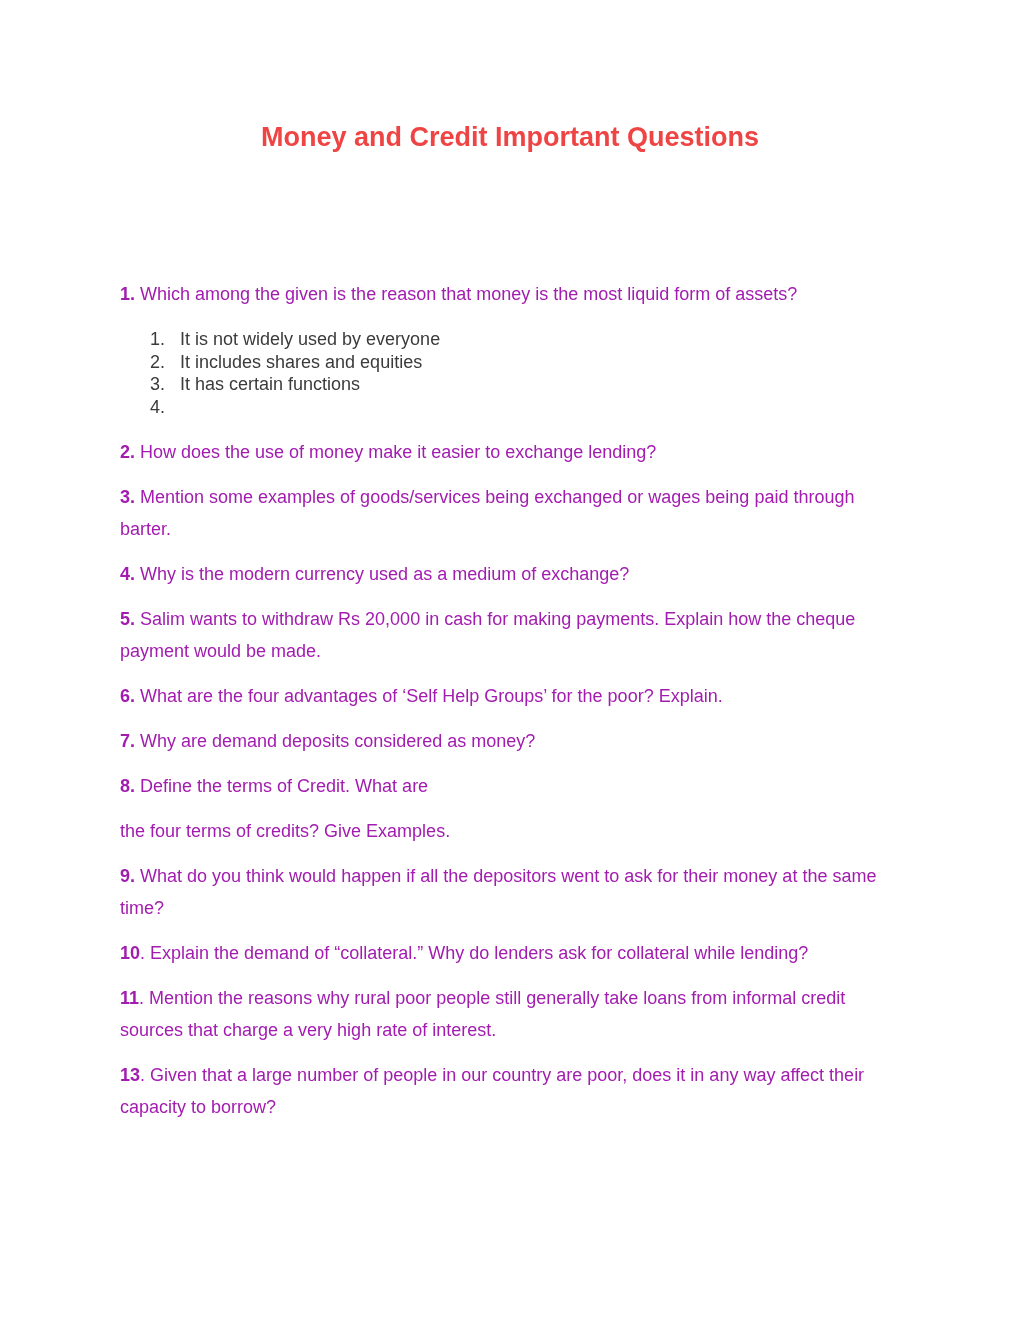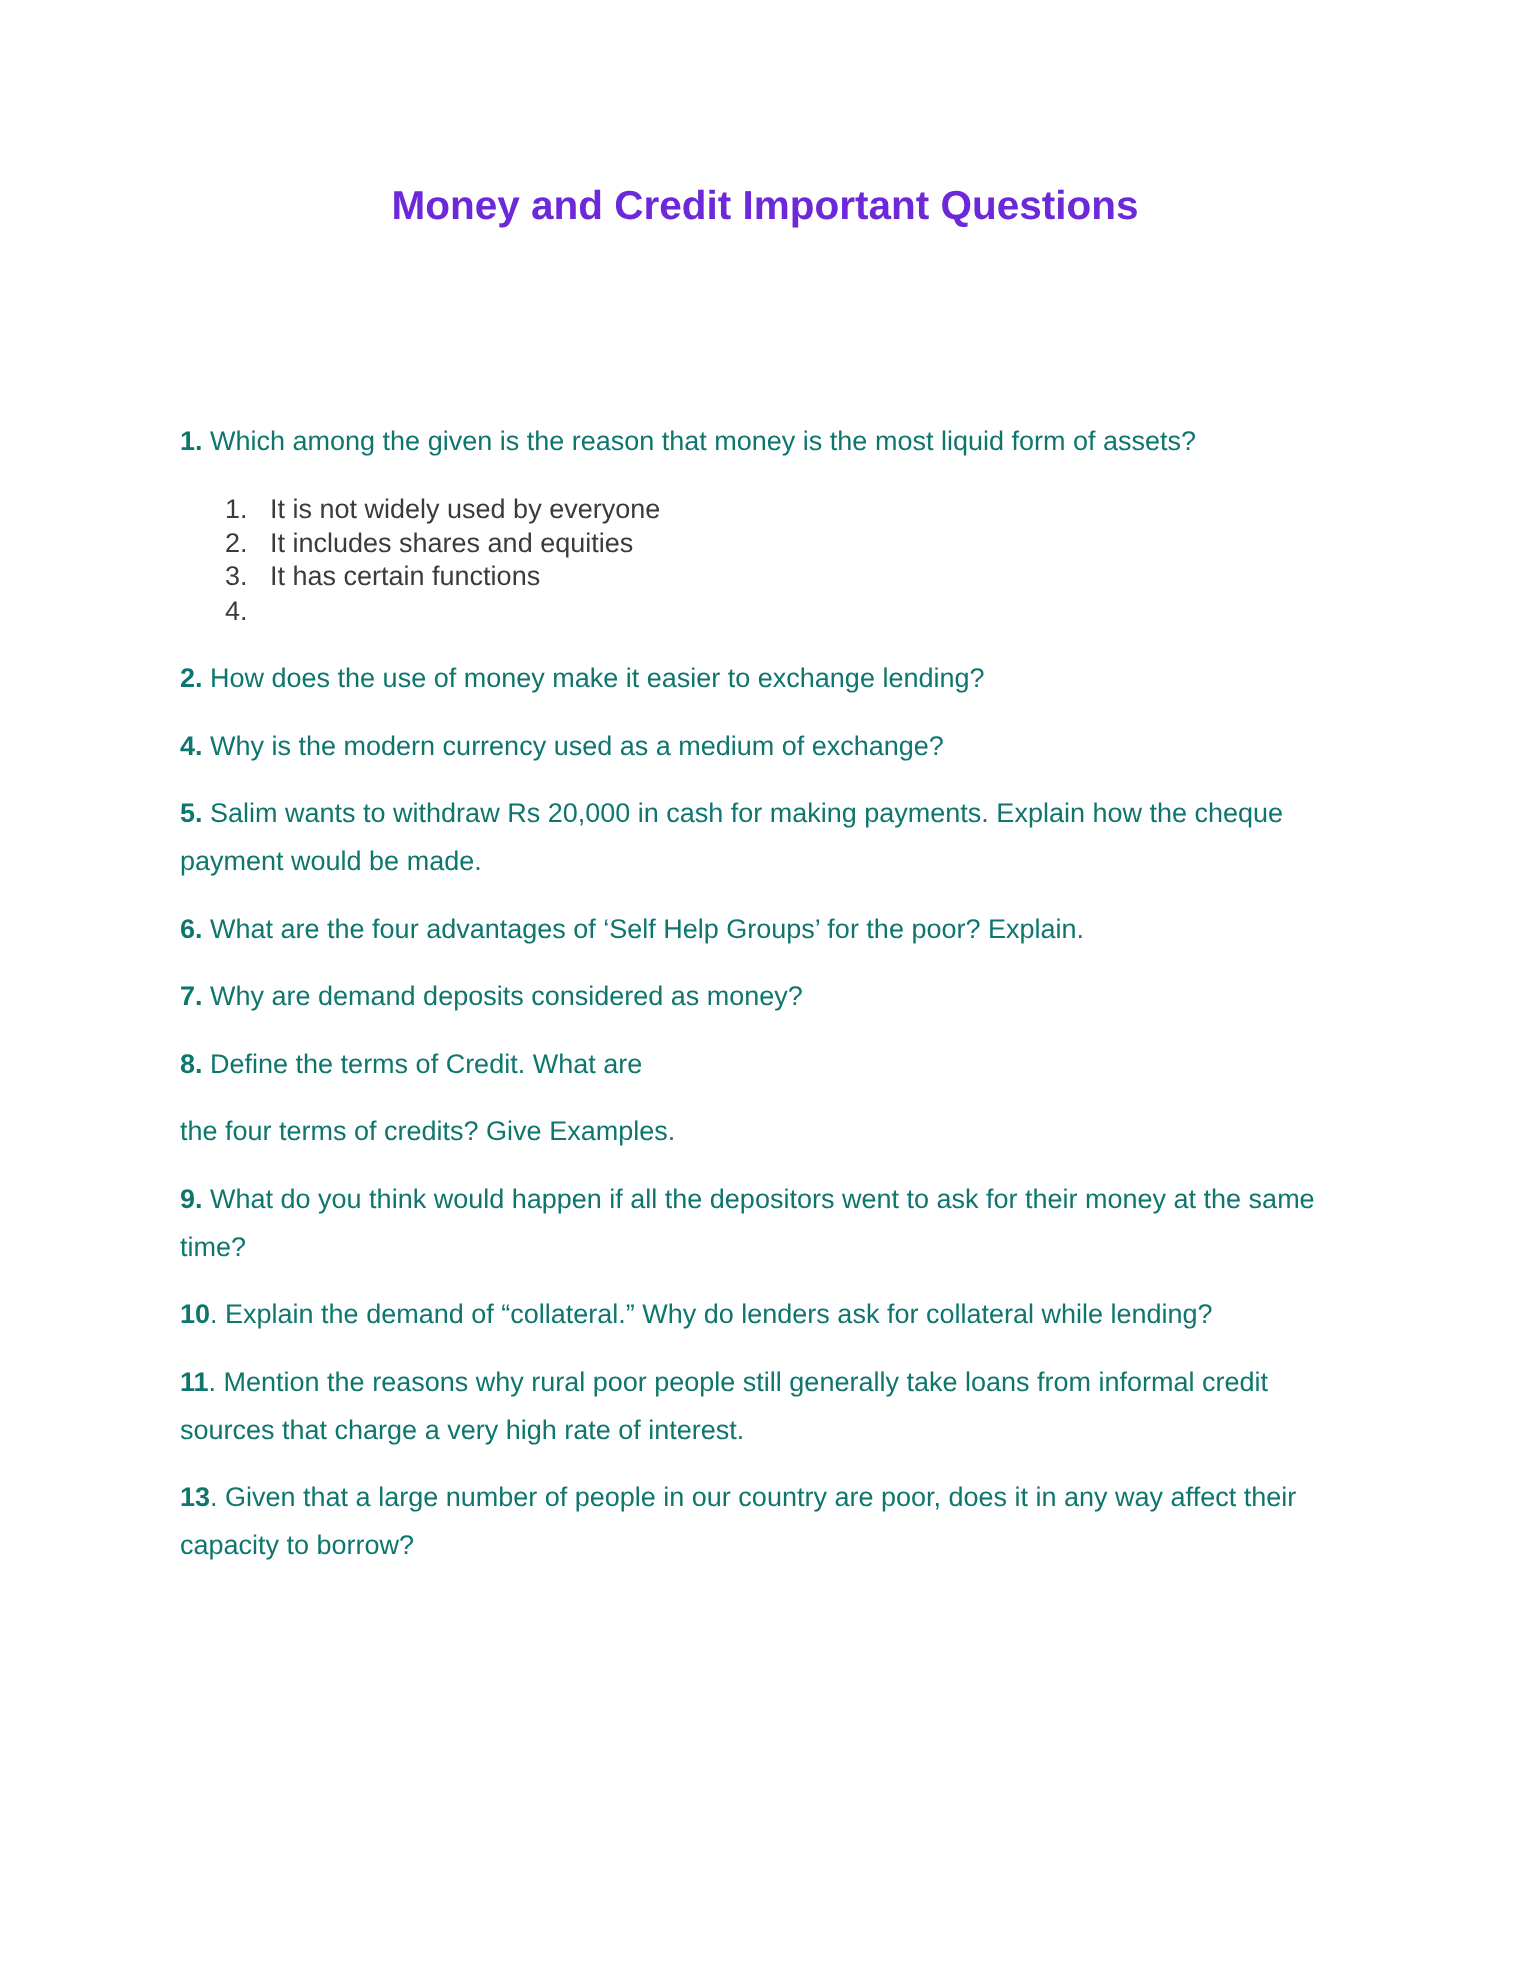--- a/index.html
+++ b/index.html
@@ -13,28 +13,28 @@
     padding: 120px 120px 0 120px;
     font-family: "Liberation Sans", sans-serif;
     color: #3b3b3b;
     overflow: hidden;
   }
   .title {
     font-size: 27px;
     line-height: 34px;
     font-weight: 700;
     text-align: center;
-    color: #6d28d9;
+    color: #ef4444;
     margin: 0 0 124px 0;
   }
   .para {
     font-size: 18px;
     line-height: 32px;
     margin: 0 0 13px 0;
-    color: #0f766e;
+    color: #a21caf;
   }
   .qnum { font-weight: 700; }
   .options {
     list-style: none;
     margin: 18px 0 18px 0;
     padding: 0 0 0 30px;
     font-size: 18px;
   }
   .options li {
     display: flex;
@@ -67,20 +67,21 @@
         <span class="onum">3.</span>
         <span>It has certain functions</span>
       </li>
     <li>
         <span class="onum">4.</span>
       </li>
   </ol>
 
   <p class="para"><strong class="qnum">2.</strong><span> How does the use of money make it easier to exchange lending?</span></p>
 
+  <p class="para"><strong class="qnum">3.</strong><span> Mention some examples of goods/services being exchanged or wages being paid through barter.</span></p>
 
   <p class="para"><strong class="qnum">4.</strong><span> Why is the modern currency used as a medium of exchange?</span></p>
 
   <p class="para"><strong class="qnum">5.</strong><span> Salim wants to withdraw Rs 20,000 in cash for making payments. Explain how the cheque payment would be made.</span></p>
 
   <p class="para"><strong class="qnum">6.</strong><span> What are the four advantages of ‘Self Help Groups’ for the poor? Explain.</span></p>
 
   <p class="para"><strong class="qnum">7.</strong><span> Why are demand deposits considered as money?</span></p>
 
   <p class="para"><strong class="qnum">8.</strong><span> Define the terms of Credit. What are</span></p>

